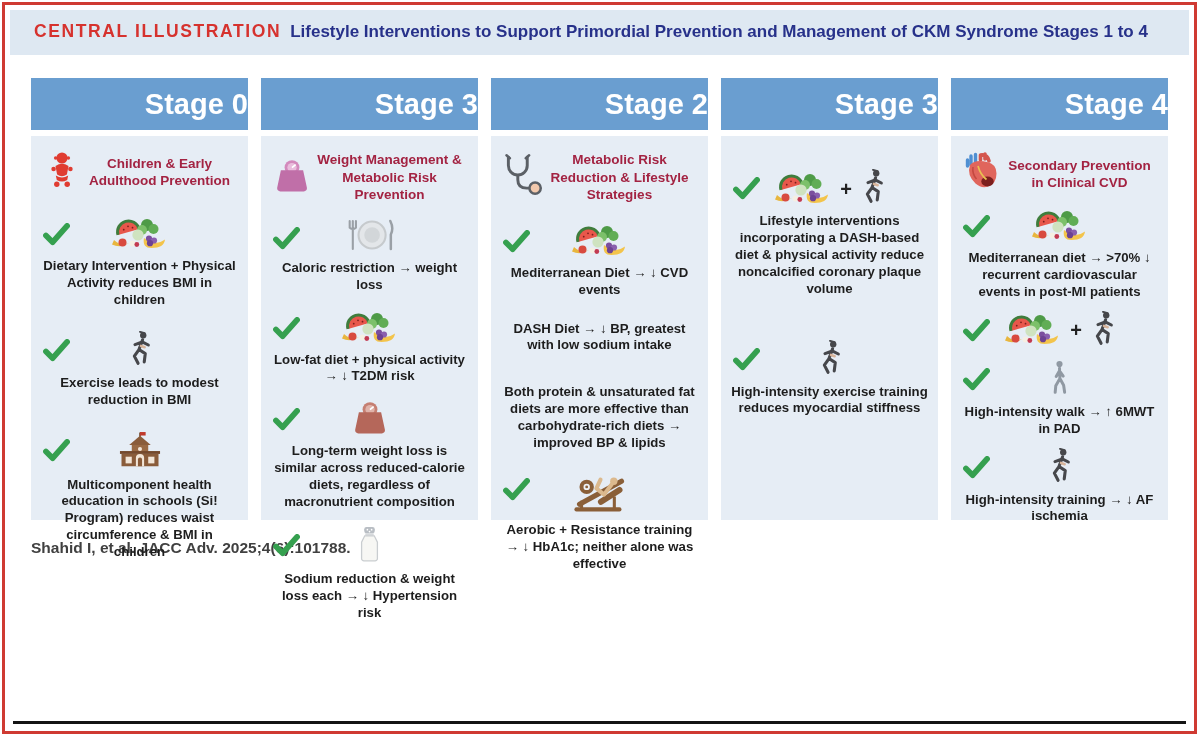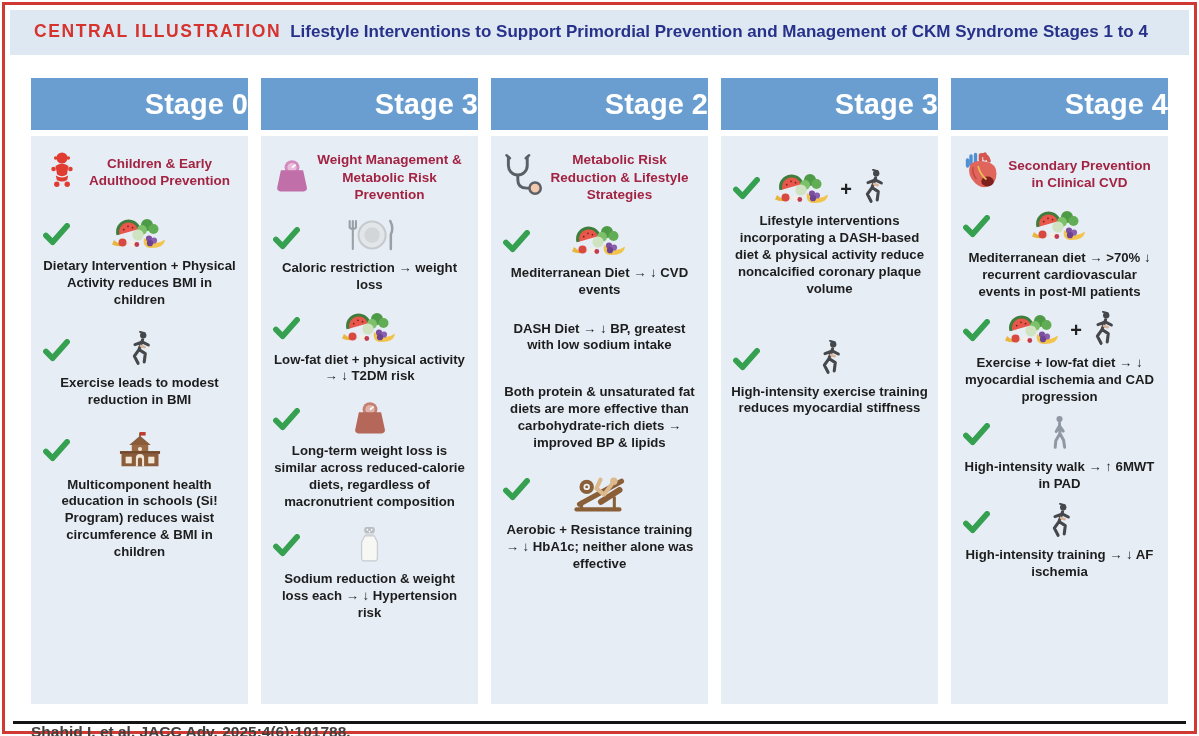--- a/index.html
+++ b/index.html
@@ -36,21 +36,21 @@
   }
   .stage-col{flex:1;display:flex;flex-direction:column;min-width:0;}
   .stage-header{
     background:var(--header-blue,#6a9ed0);
     height:52px;display:flex;align-items:center;justify-content:flex-end;
     color:#fff;font-size:29px;font-weight:bold;
   }
   .stage-body{
     margin-top:6px;
     background:var(--body-bg,#e6edf5);
-    height:568px;box-sizing:border-box;
+    height:384px;box-sizing:border-box;
     padding:15px 7px 10px 7px;
     position:relative;
   }
   .stage-head{display:flex;align-items:center;margin-bottom:6px;}
   .head-icon{width:48px;flex:0 0 48px;display:flex;justify-content:center;align-items:center;}
   .subtitle{
     flex:1;text-align:center;
     color:var(--subtitle-maroon,#a32342);
     font-weight:bold;font-size:13.5px;line-height:1.3;
     padding-right:8px;
@@ -473,21 +473,20 @@
                   <circle cx="25.8" cy="29.5" r="2.4" fill="#c23a51"></circle>
   </svg></span>
               <span class="plus">+</span>
               <span><svg width="27" height="35" viewBox="0 0 26 34">
     <circle cx="16.6" cy="4.2" r="3.1" fill="#46474b"></circle>
     <path d="M18 2 L13.5 0.8" stroke="#46474b" stroke-width="1.8" stroke-linecap="round"></path>
     <path d="M16 8.5 L12.5 18 M15.6 10.5 L21.6 13.6 M15 11 L8.6 13.2 M12.5 18 L18.6 22 L17.6 30 M12.5 18 L8 24.4 L11.6 31.4" stroke="#46474b" stroke-width="3" fill="none" stroke-linecap="round" stroke-linejoin="round"></path>
     <path d="M14.5 14.5 l3.5 1.2" stroke="#d8b49a" stroke-width="2.6" stroke-linecap="round"></path>
   </svg></span>
             </div>
-            <div class="item-text">Exercise + low-fat diet → ↓ myocardial ischemia and CAD progression</div>
           </div>
           <div class="item">
             <span class="check"><svg width="27" height="23" viewBox="0 0 28 24">
                 <path d="M3 13 L10 20 L25 3" stroke="#35a04f" stroke-width="6" fill="none" stroke-linecap="round" stroke-linejoin="round"></path>
               </svg></span>
             <div class="icon-row">
               <span><svg width="25" height="35" viewBox="0 0 24 34">
     <circle cx="12" cy="4" r="3" fill="#9099a3"></circle>
     <path d="M12 8 L12.4 18 M12 10.5 L8.8 16 M12 10.5 L15.6 15.6 M12.4 18 L8.4 25 L7.8 31.4 M12.4 18 L16 24.6 L17 31.4" stroke="#9099a3" stroke-width="2.9" fill="none" stroke-linecap="round" stroke-linejoin="round"></path>
   </svg></span>

